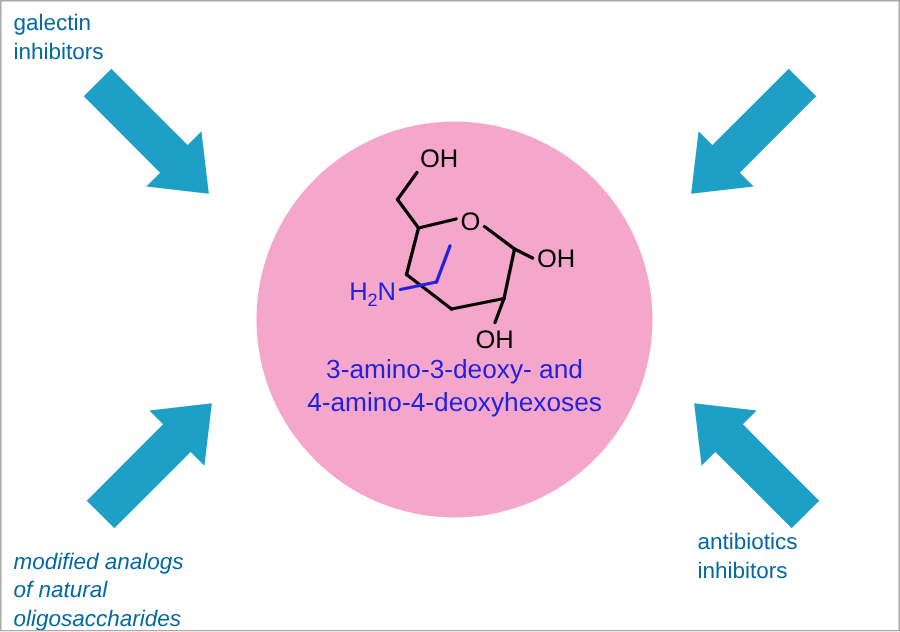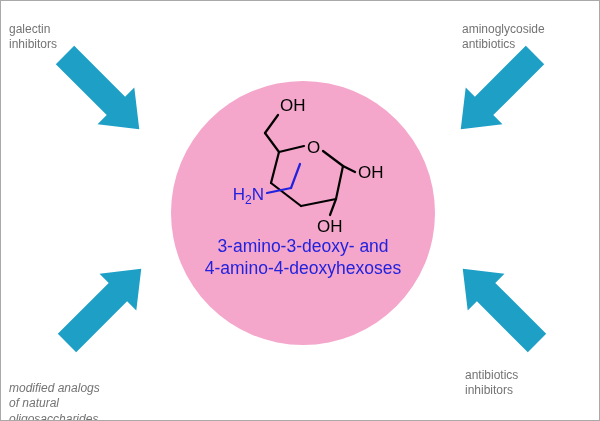--- a/index.html
+++ b/index.html
@@ -38,41 +38,38 @@
     font-size: 17px;
   }
   .caption-text {
     fill: var(--blue, #2222dd);
     font-family: "Liberation Sans", sans-serif;
     font-size: 17.5px;
     text-anchor: middle;
   }
   .corner-label {
     position: absolute;
-    color: #737373;
-    font-size: 12px;
+    color: #0369a1;
+    font-size: 15px;
     line-height: 1.28;
     white-space: pre-line;
-    margin-top: 16px;
   }
   .label-top-left    { left: 8px;   top: 5px; }
   .label-top-right   { left: 461px; top: 5px; }
   .label-bottom-left { left: 8px;   top: 364px; font-style: italic; }
   .label-bottom-right{ left: 464px; top: 351px; }
 </style>
 </head>
 <body>
 
 <div class="figure">
 
   <div class="corner-label label-top-left">galectin
 inhibitors</div>
 
-  <div class="corner-label label-top-right">aminoglycoside
-antibiotics</div>
 
   <div class="corner-label label-bottom-left">modified analogs
 of natural
 oligosaccharides</div>
 
   <div class="corner-label label-bottom-right">antibiotics
 inhibitors</div>
 
   <svg class="diagram-svg" viewBox="0 0 600 421" xmlns="http://www.w3.org/2000/svg">
 

